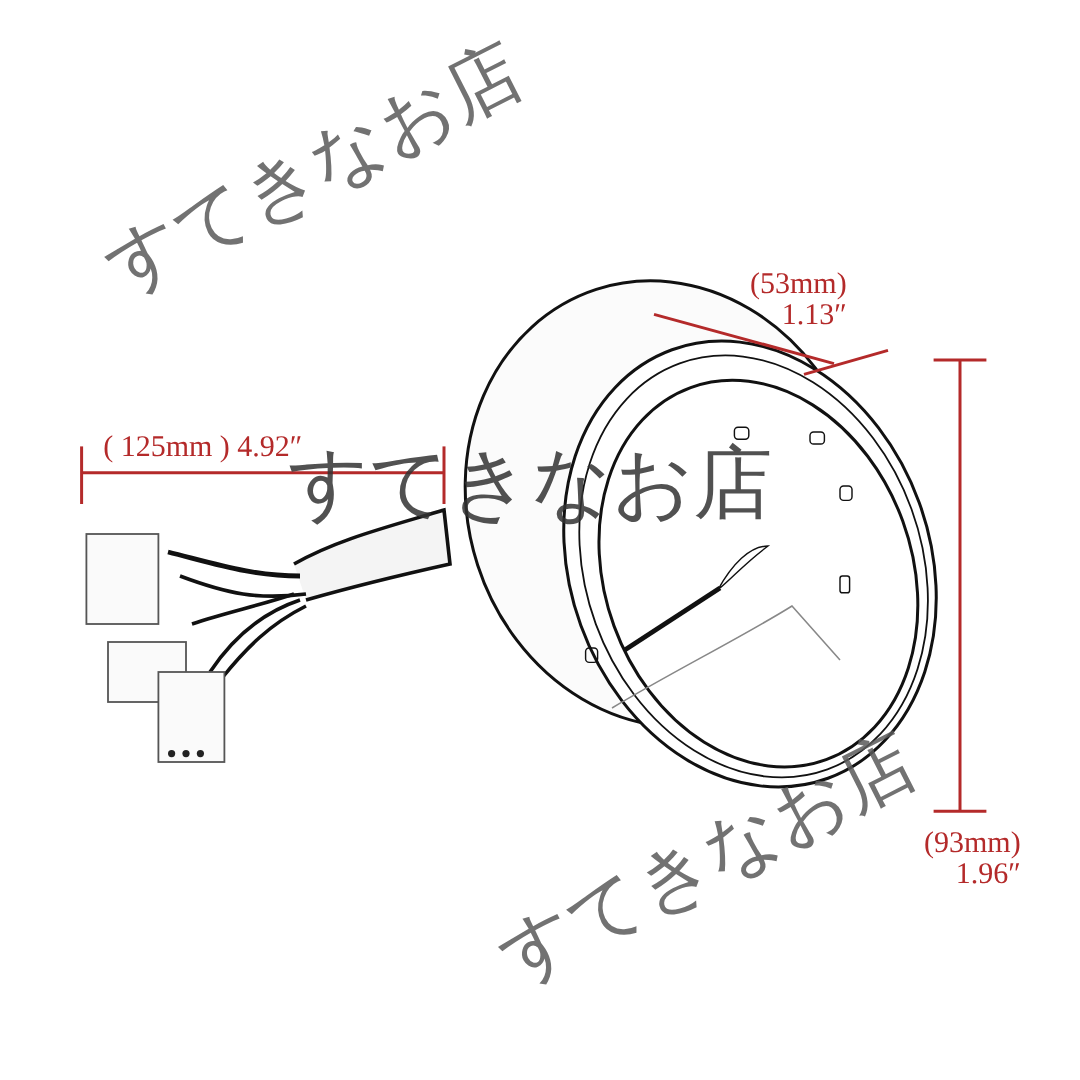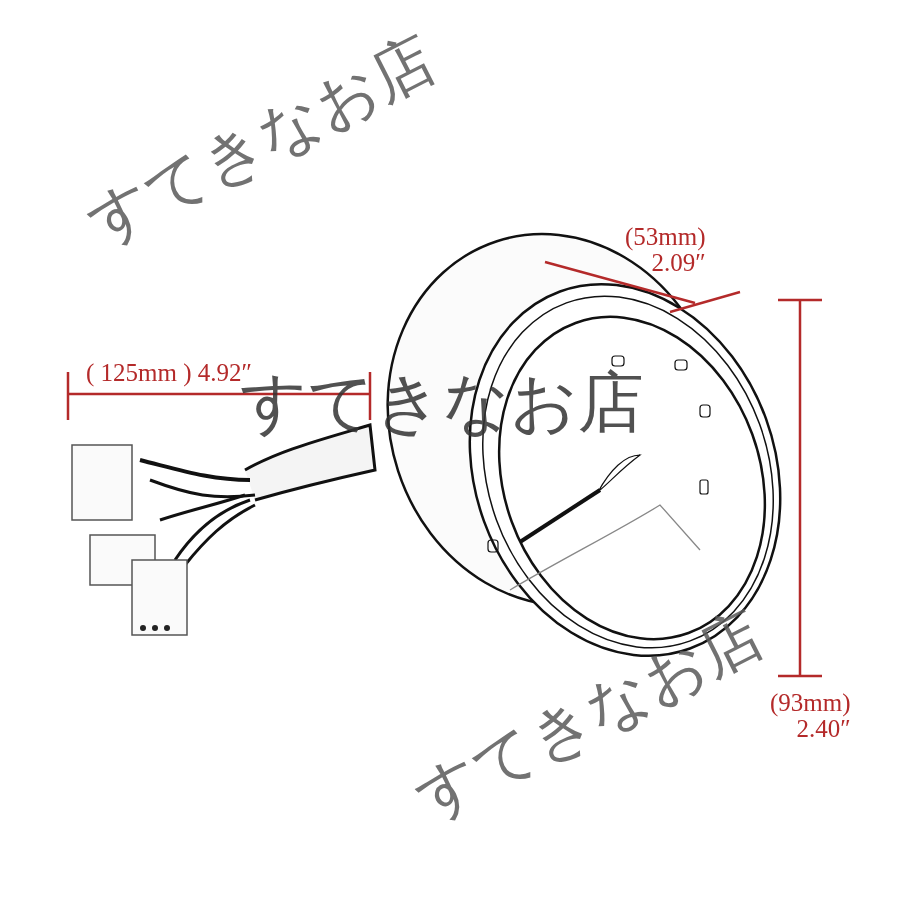--- a/index.html
+++ b/index.html
@@ -58,24 +58,24 @@
       <line x1="545" y1="262" x2="695" y2="303"></line>
       <line x1="670" y1="312" x2="740" y2="292"></line>
       <line x1="800" y1="300" x2="800" y2="676"></line>
       <line x1="778" y1="300" x2="822" y2="300"></line>
       <line x1="778" y1="676" x2="822" y2="676"></line>
     </g>
   </svg>
 
   <div class="dim-label" style="left:625px;top:224px;">
     <div>(53mm)</div>
-    <div>2.09″</div>
+    <div>1.13″</div>
   </div>
   <div class="dim-label" style="left:86px;top:360px;">( 125mm ) 4.92″</div>
   <div class="dim-label" style="left:770px;top:690px;">
     <div>(93mm)</div>
-    <div>2.40″</div>
+    <div>1.96″</div>
   </div>
 
   <div class="wm" style="left:92px;top:185px;font-size:62px;transform:rotate(-27deg);">すてきなお店</div>
   <div class="wm" style="left:240px;top:358px;font-size:66px;color:#333;">すてきなお店</div>
   <div class="wm" style="left:420px;top:760px;font-size:62px;transform:rotate(-27deg);">すてきなお店</div>
 </div>
 
 </body></html>

